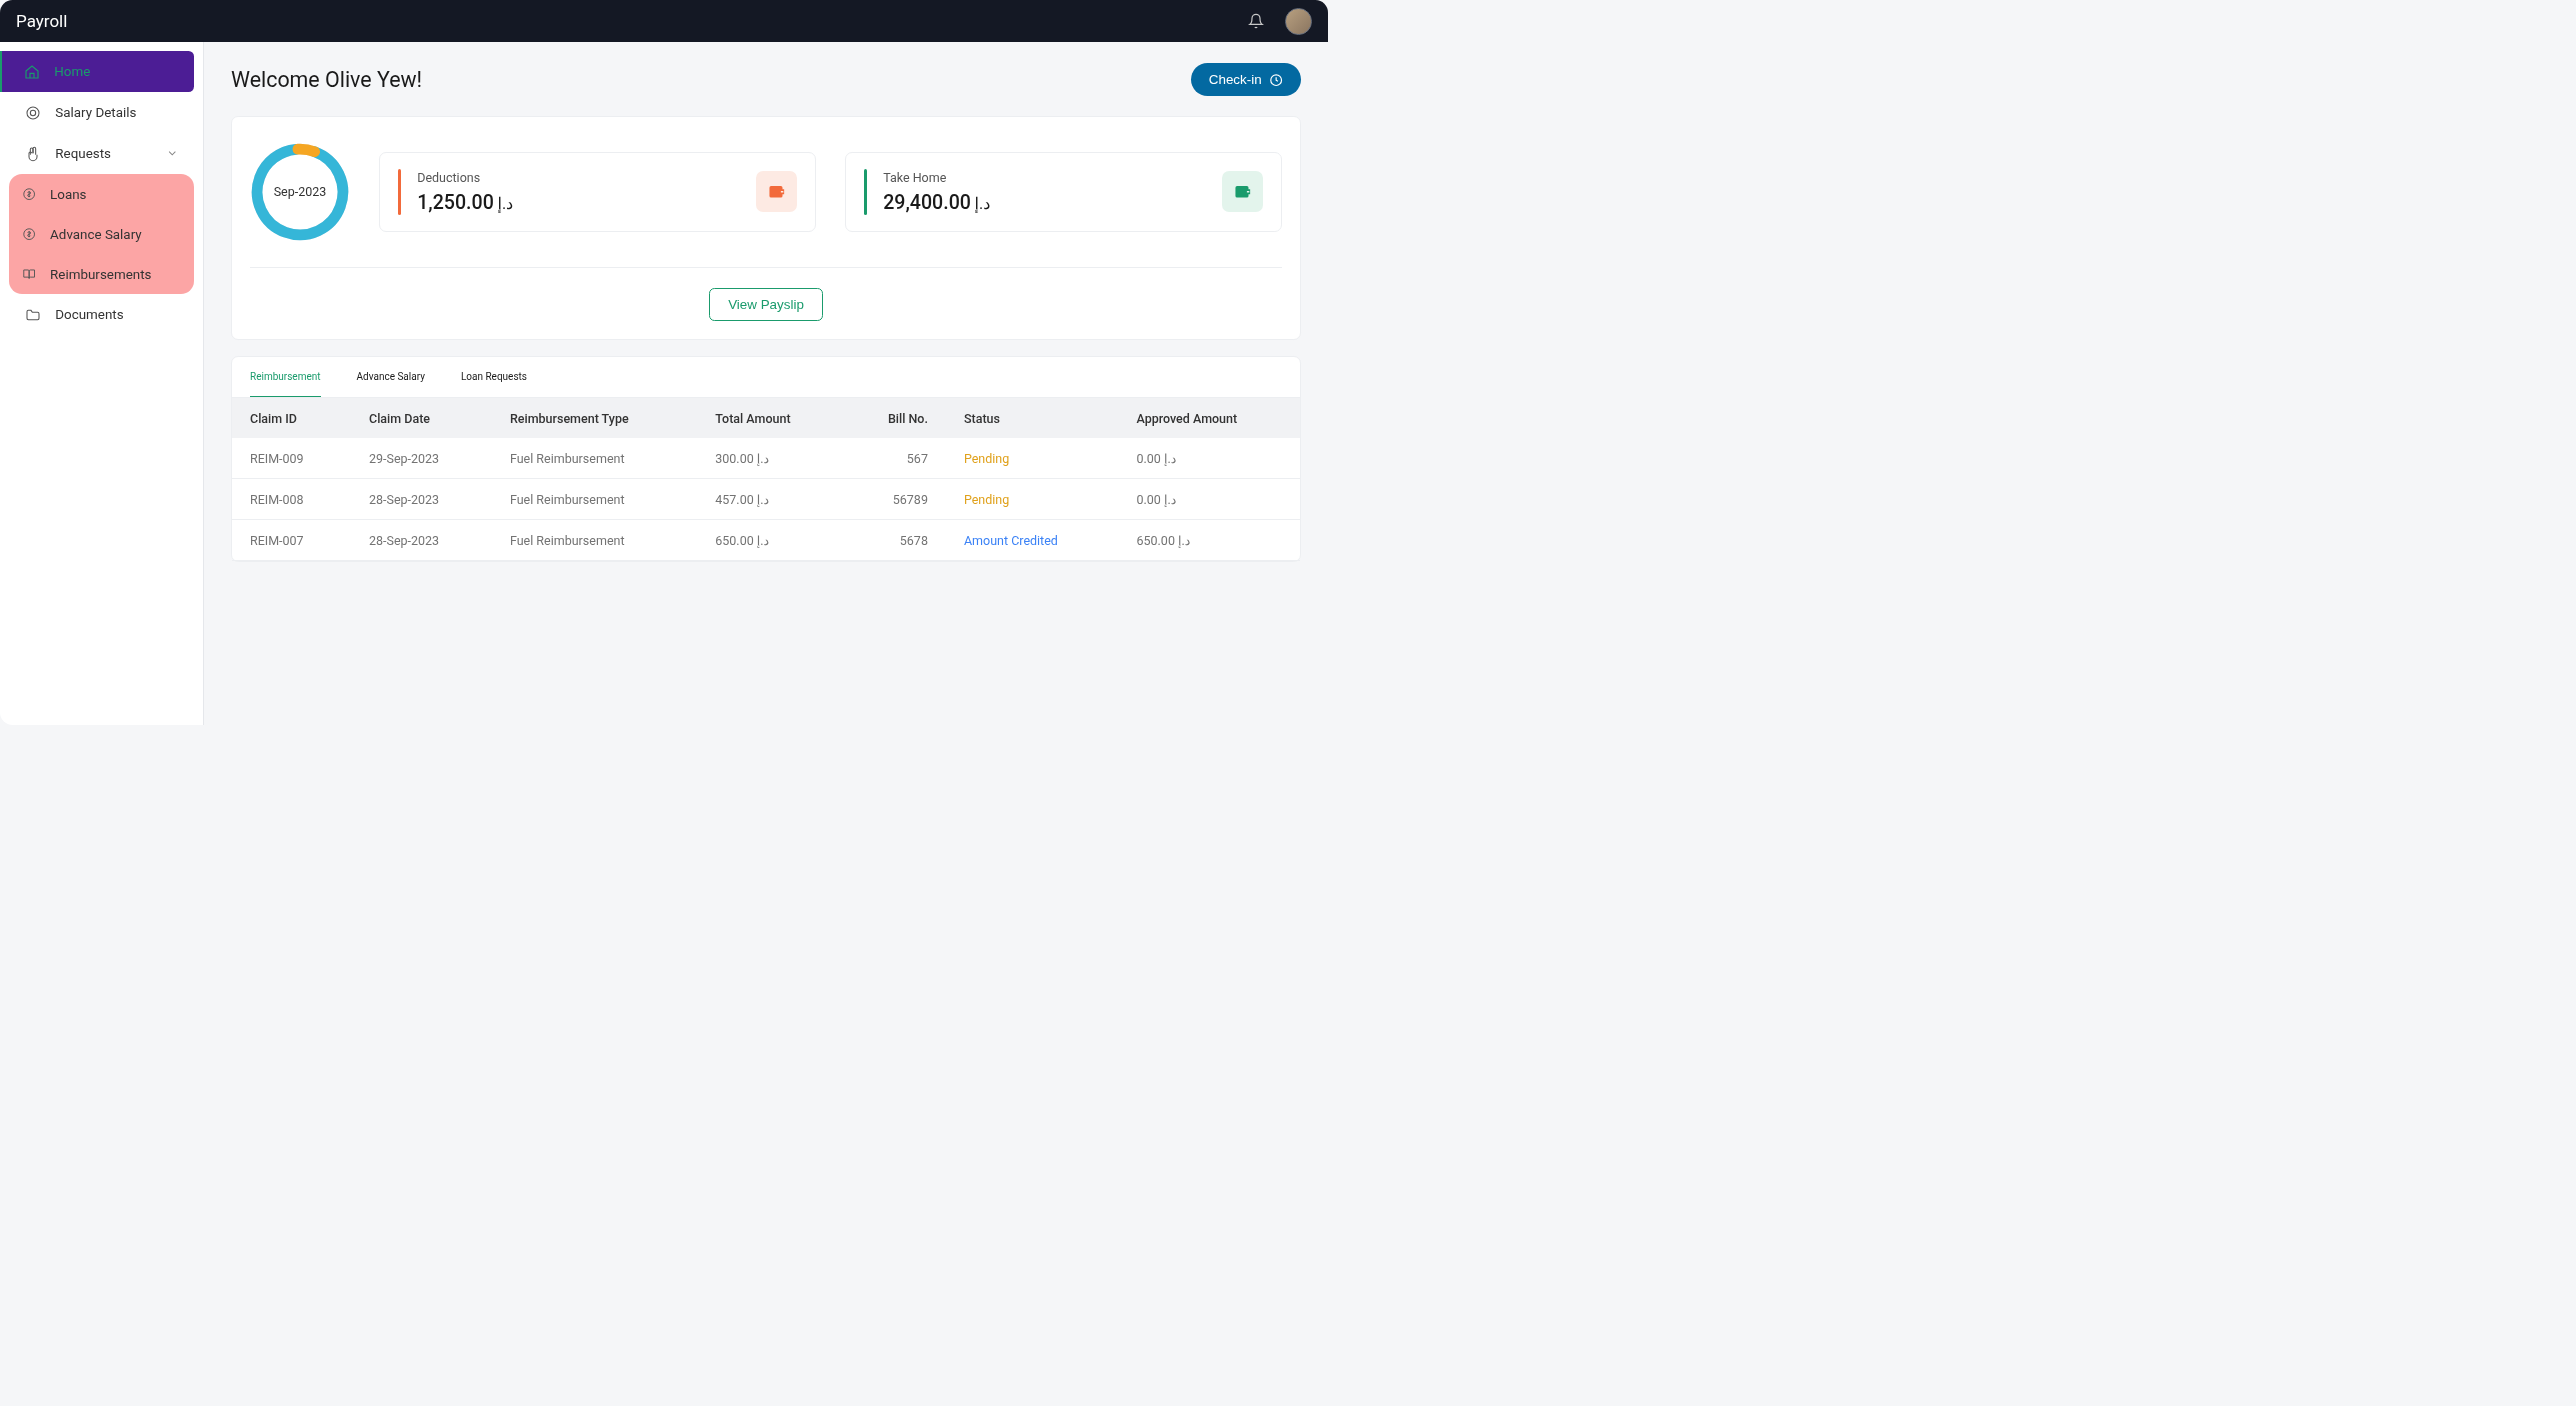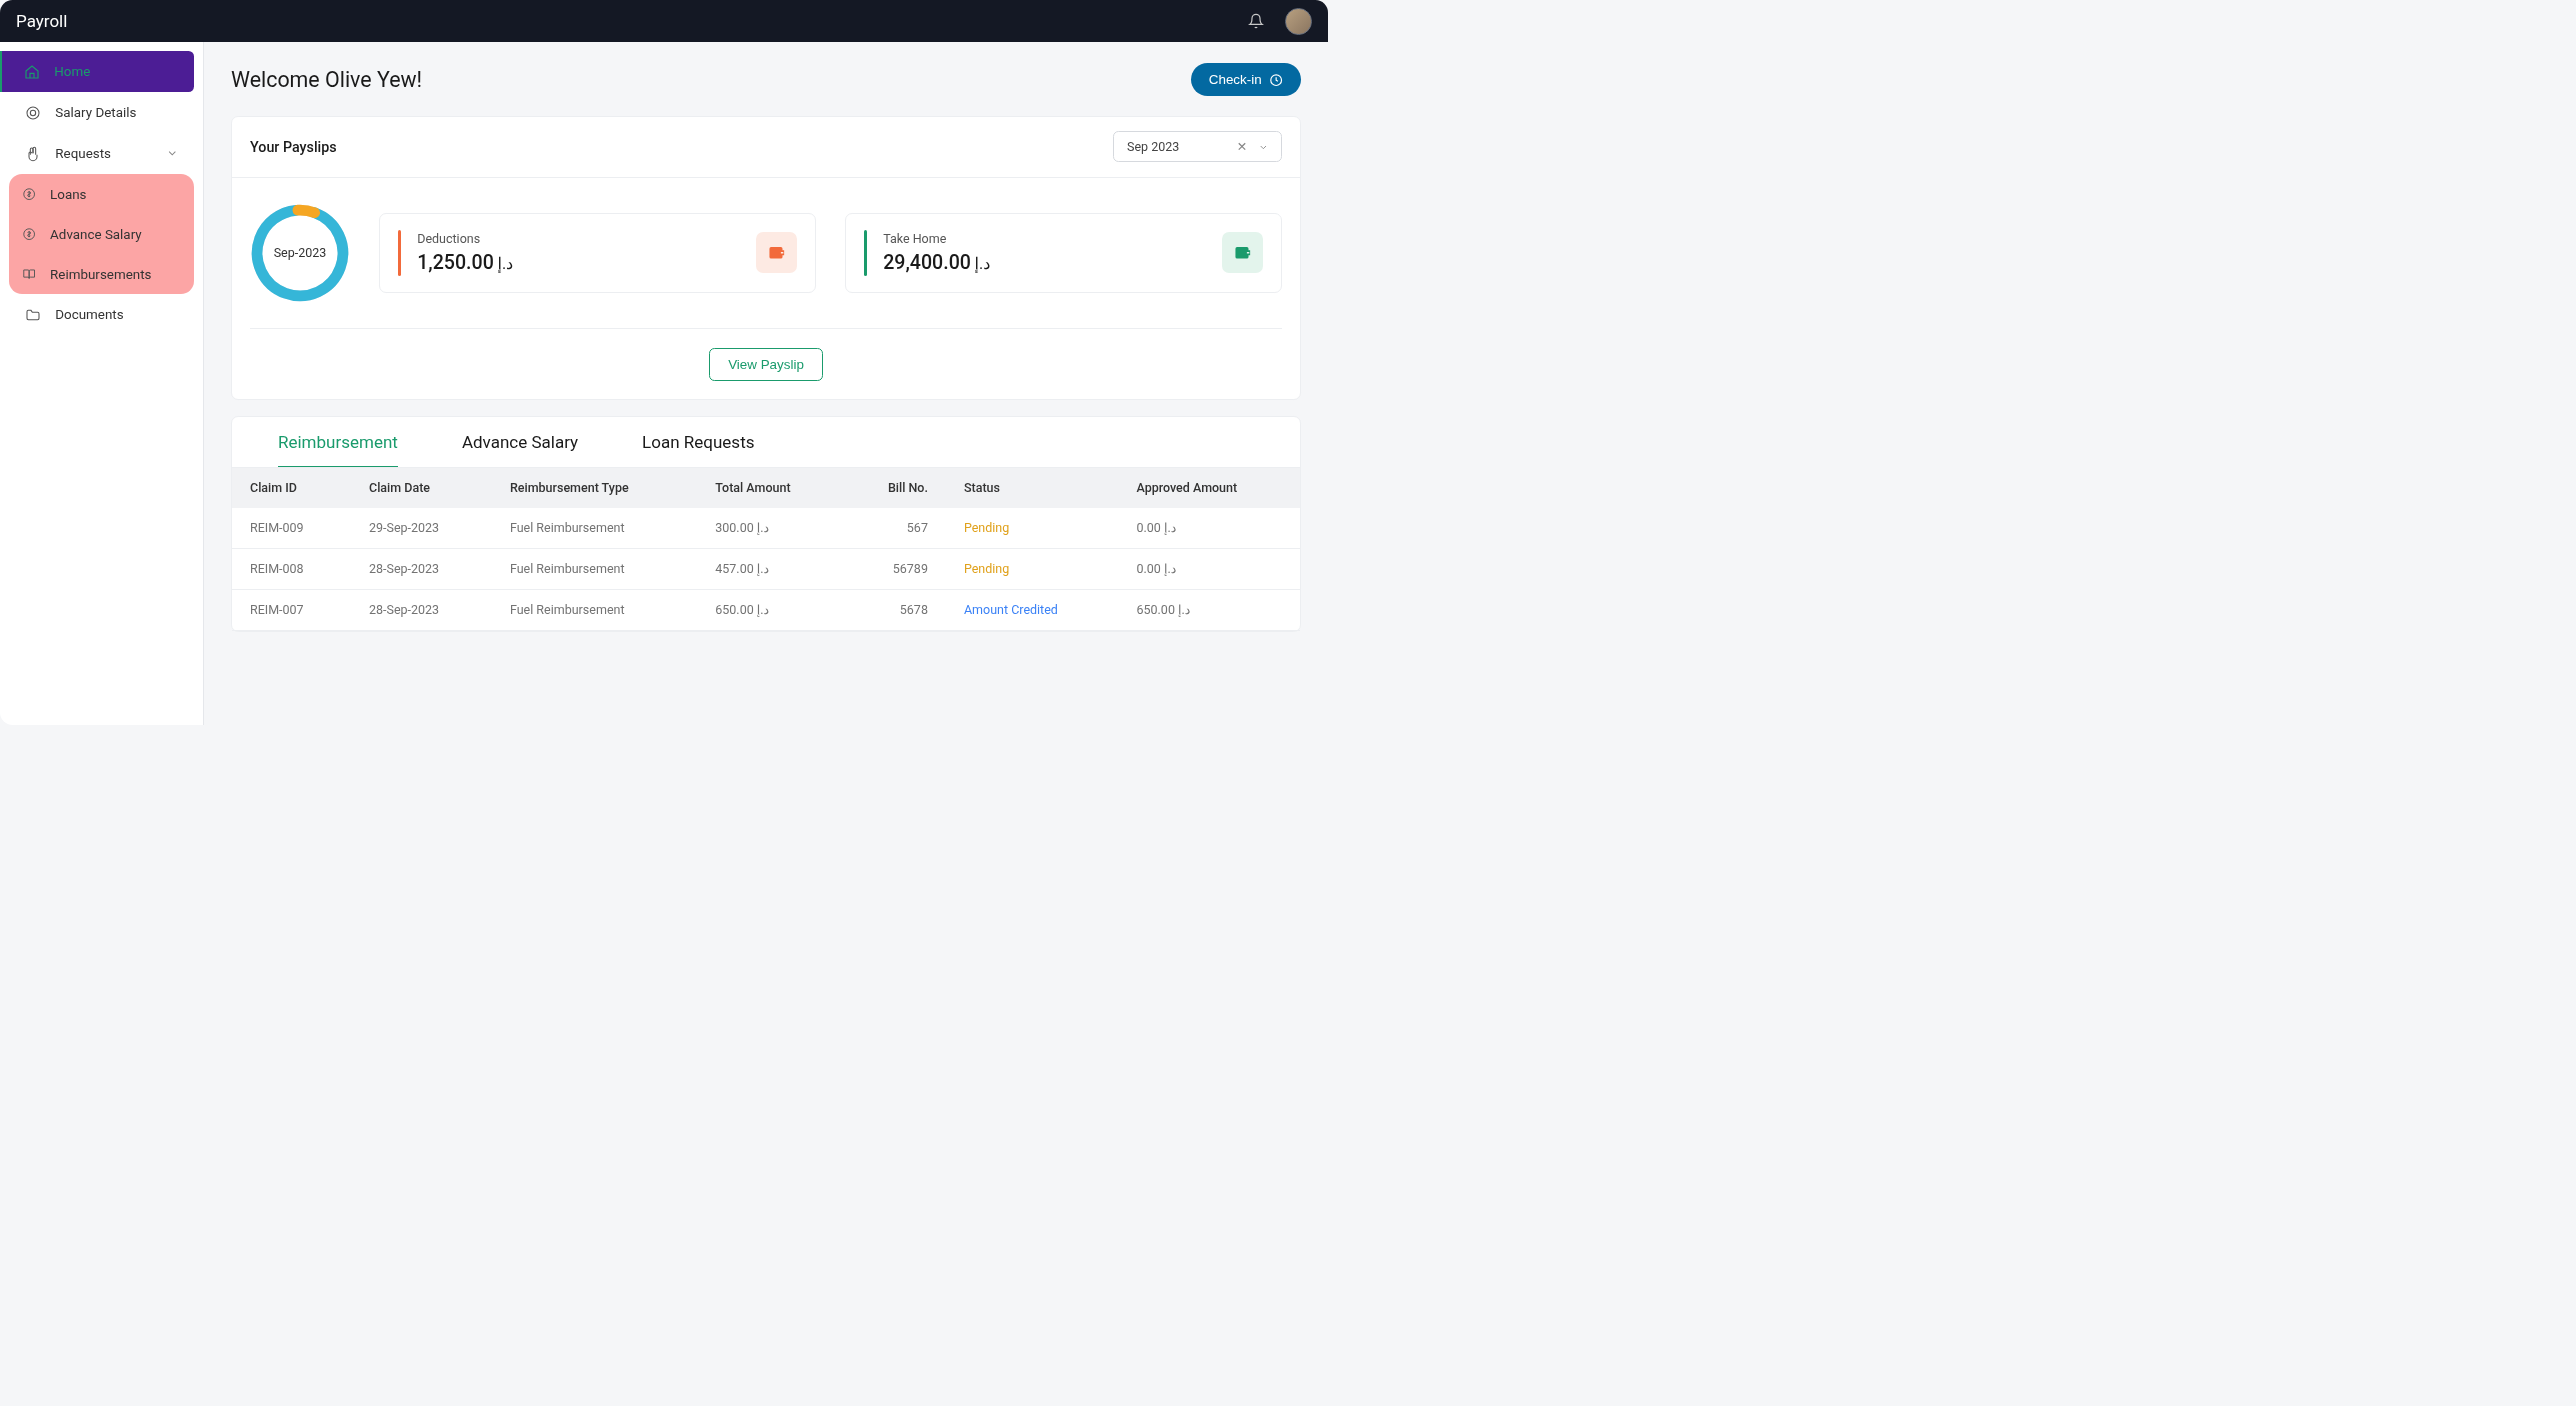--- a/index.html
+++ b/index.html
@@ -99,21 +99,21 @@
   }
   .view-payslip-row {
     border-top: 0.9px solid #eceef1; margin-top: 25px; padding-top: 19.6px;
     display: flex; justify-content: center;
   }
   .view-payslip-btn {
     border: 0.9px solid #1a9b6c; color: #1a9b6c; background: #fff;
     padding: 8px 18px; border-radius: 5.4px; font-size: 13.4px; cursor: pointer;
   }
   .tabs { display: flex; gap: 36px; padding: 0 18px; border-bottom: 0.9px solid #eceef1; }
-  .tab { padding: 14.3px 0; font-size: 17px; color: #1a1a1a; cursor: pointer; border-bottom: 1.8px solid transparent; margin-left: 28px; }
+  .tab { padding: 14.3px 0; font-size: 10px; color: #1a1a1a; cursor: pointer; border-bottom: 1.8px solid transparent; }
   .tab.active { color: #1a9b6c; border-bottom-color: #1a9b6c; }
   table { width: 100%; border-collapse: collapse; }
   thead th {
     background: #f1f2f4; text-align: left; padding: 12.5px 18px;
     font-size: 12.5px; font-weight: 500; color: #333;
   }
   tbody td {
     padding: 12.5px 18px; border-bottom: 0.9px solid #eceef1;
     font-size: 12.5px; color: #737373;
   }
@@ -200,31 +200,20 @@
       <button class="checkin-btn">
         <span>Check-in</span>
         <svg width="14.3" height="14.3" viewBox="0 0 24 24" fill="none" stroke="currentColor" stroke-width="2">
             <circle cx="12" cy="12" r="9"></circle>
             <polyline points="12 7 12 12 15 14"></polyline>
           </svg>
       </button>
     </div>
 
     <section class="card">
-      <div class="payslip-head">
-        <div class="payslip-title">Your Payslips</div>
-        <div class="month-select">
-          <span>Sep 2023</span>
-          <span style="flex:1; min-width:36px"></span>
-          <span class="x">✕</span>
-          <svg class="chev" viewBox="0 0 24 24" fill="none" stroke="currentColor" stroke-width="2">
-              <polyline points="6 9 12 15 18 9"></polyline>
-            </svg>
-        </div>
-      </div>
       <div class="payslip-body">
         <div class="pay-row">
           <div class="donut-wrap">
             <svg width="100" height="100" viewBox="0 0 112 112">
               <circle cx="56" cy="56" r="48" fill="none" stroke="#e8eaed" stroke-width="12"></circle>
               <circle cx="56" cy="56" r="48" fill="none" stroke="#35b6d8" stroke-width="12" stroke-dasharray="280 302" stroke-linecap="round"></circle>
               <circle cx="56" cy="56" r="48" fill="none" stroke="#f5a623" stroke-width="12" stroke-dasharray="24 302" stroke-dashoffset="-282" stroke-linecap="round"></circle>
             </svg>
             <div class="donut-label">Sep-2023</div>
           </div>

